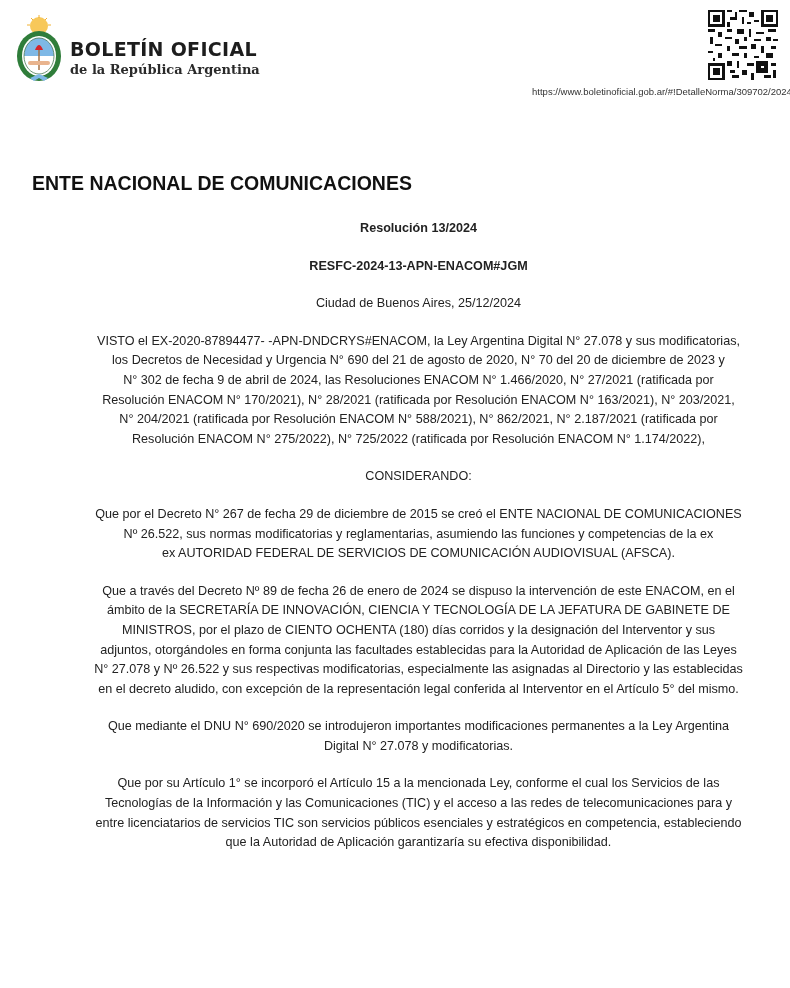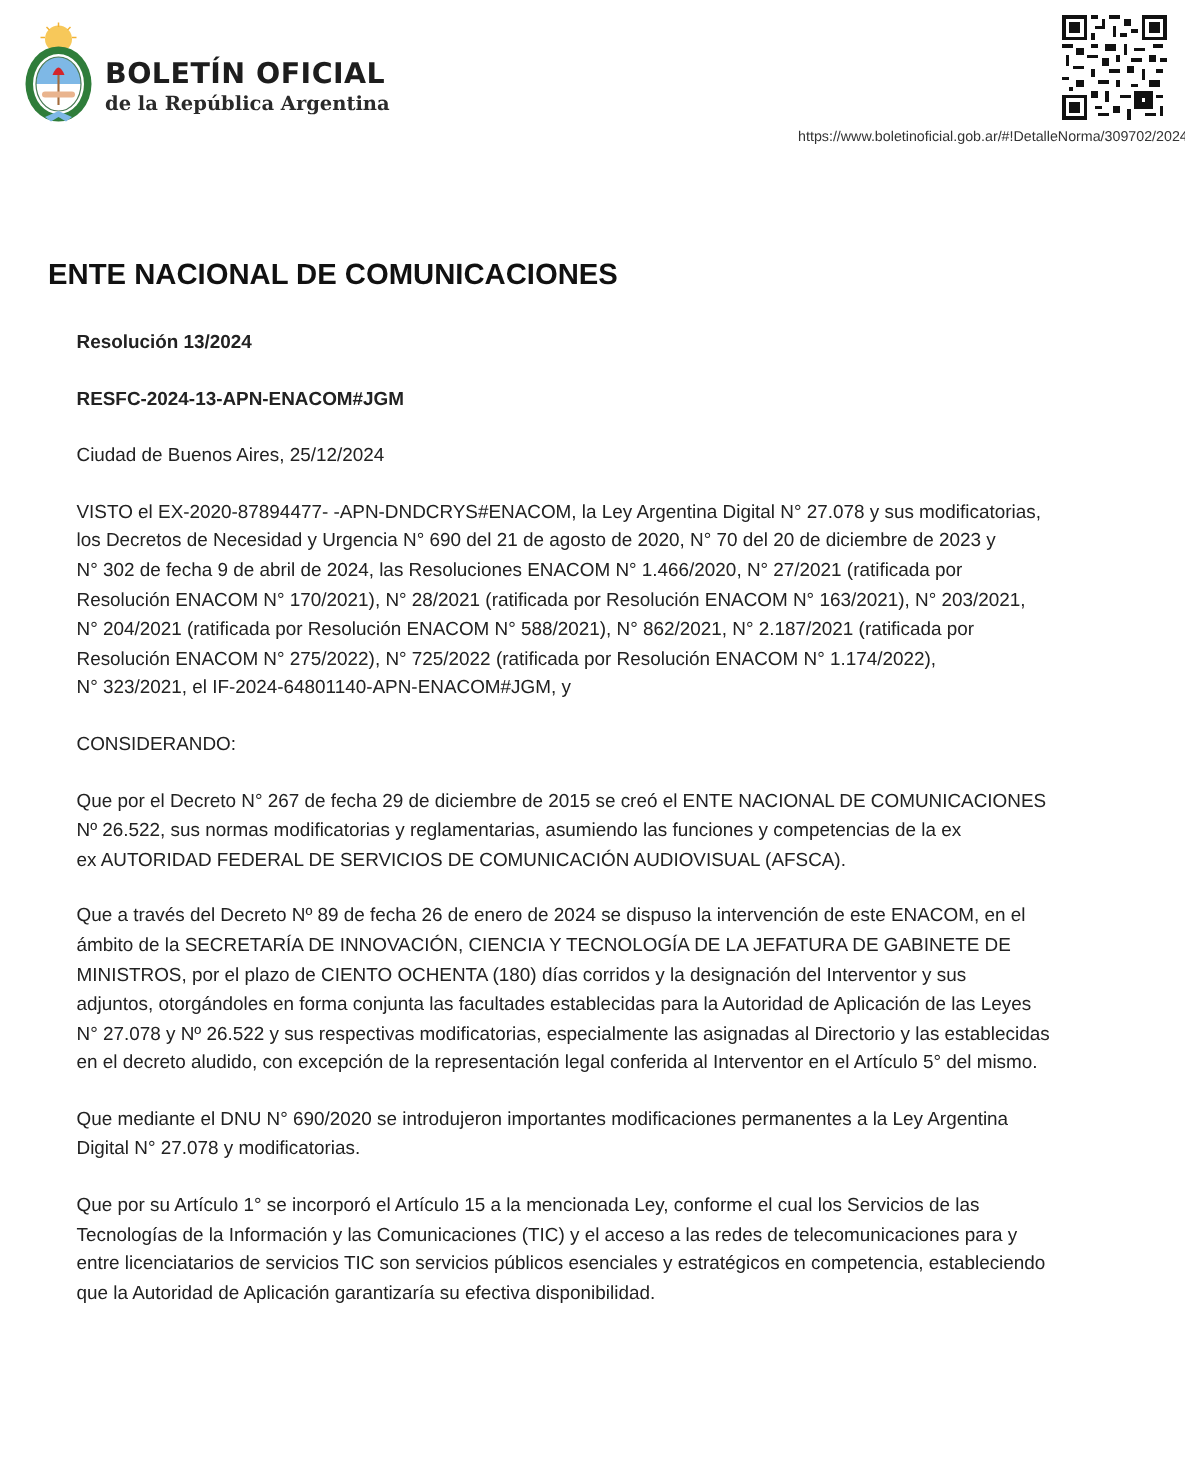--- a/index.html
+++ b/index.html
@@ -27,21 +27,21 @@
     .doc-title {
       position: absolute; left: 32px; top: 172px;
       font-size: 19.5px; font-weight: bold; color: #111;
       margin: 0;
       text-align: right;
     }
     .content {
       position: absolute; left: 51px; top: 219px; width: 735px;
       font-size: 12.6px; line-height: 19.6px; color: #222;
     }
-    .content p { margin: 0 0 18px 0; }
+    .content p { margin: 0 0 18px 0; text-align: center; }
     .bold { font-weight: bold; }
     .line { display: block; white-space: nowrap; }
   </style>
 </head>
 <body>
 
 <div class="header">
   <svg class="logo-seal" viewBox="0 0 50 72">
 
     <g>
@@ -145,21 +145,20 @@
   <p class="bold">RESFC-2024-13-APN-ENACOM#JGM</p>
   <p>Ciudad de Buenos Aires, 25/12/2024</p>
 
   <p>
     <span class="line">VISTO el EX-2020-87894477- -APN-DNDCRYS#ENACOM, la Ley Argentina Digital N° 27.078 y sus modificatorias,</span>
     <span class="line">los Decretos de Necesidad y Urgencia N° 690 del 21 de agosto de 2020, N° 70 del 20 de diciembre de 2023 y</span>
     <span class="line">N° 302 de fecha 9 de abril de 2024, las Resoluciones ENACOM N° 1.466/2020, N° 27/2021 (ratificada por</span>
     <span class="line">Resolución ENACOM N° 170/2021), N° 28/2021 (ratificada por Resolución ENACOM N° 163/2021), N° 203/2021,</span>
     <span class="line">N° 204/2021 (ratificada por Resolución ENACOM N° 588/2021), N° 862/2021, N° 2.187/2021 (ratificada por</span>
     <span class="line">Resolución ENACOM N° 275/2022), N° 725/2022 (ratificada por Resolución ENACOM N° 1.174/2022),</span>
-    <span class="line">N° 323/2021, el IF-2024-64801140-APN-ENACOM#JGM, y</span>
   </p>
 
   <p>CONSIDERANDO:</p>
 
   <p>
     <span class="line">Que por el Decreto N° 267 de fecha 29 de diciembre de 2015 se creó el ENTE NACIONAL DE COMUNICACIONES</span>
     <span class="line">Nº 26.522, sus normas modificatorias y reglamentarias, asumiendo las funciones y competencias de la ex</span>
     <span class="line">ex AUTORIDAD FEDERAL DE SERVICIOS DE COMUNICACIÓN AUDIOVISUAL (AFSCA).</span>
   </p>
 

